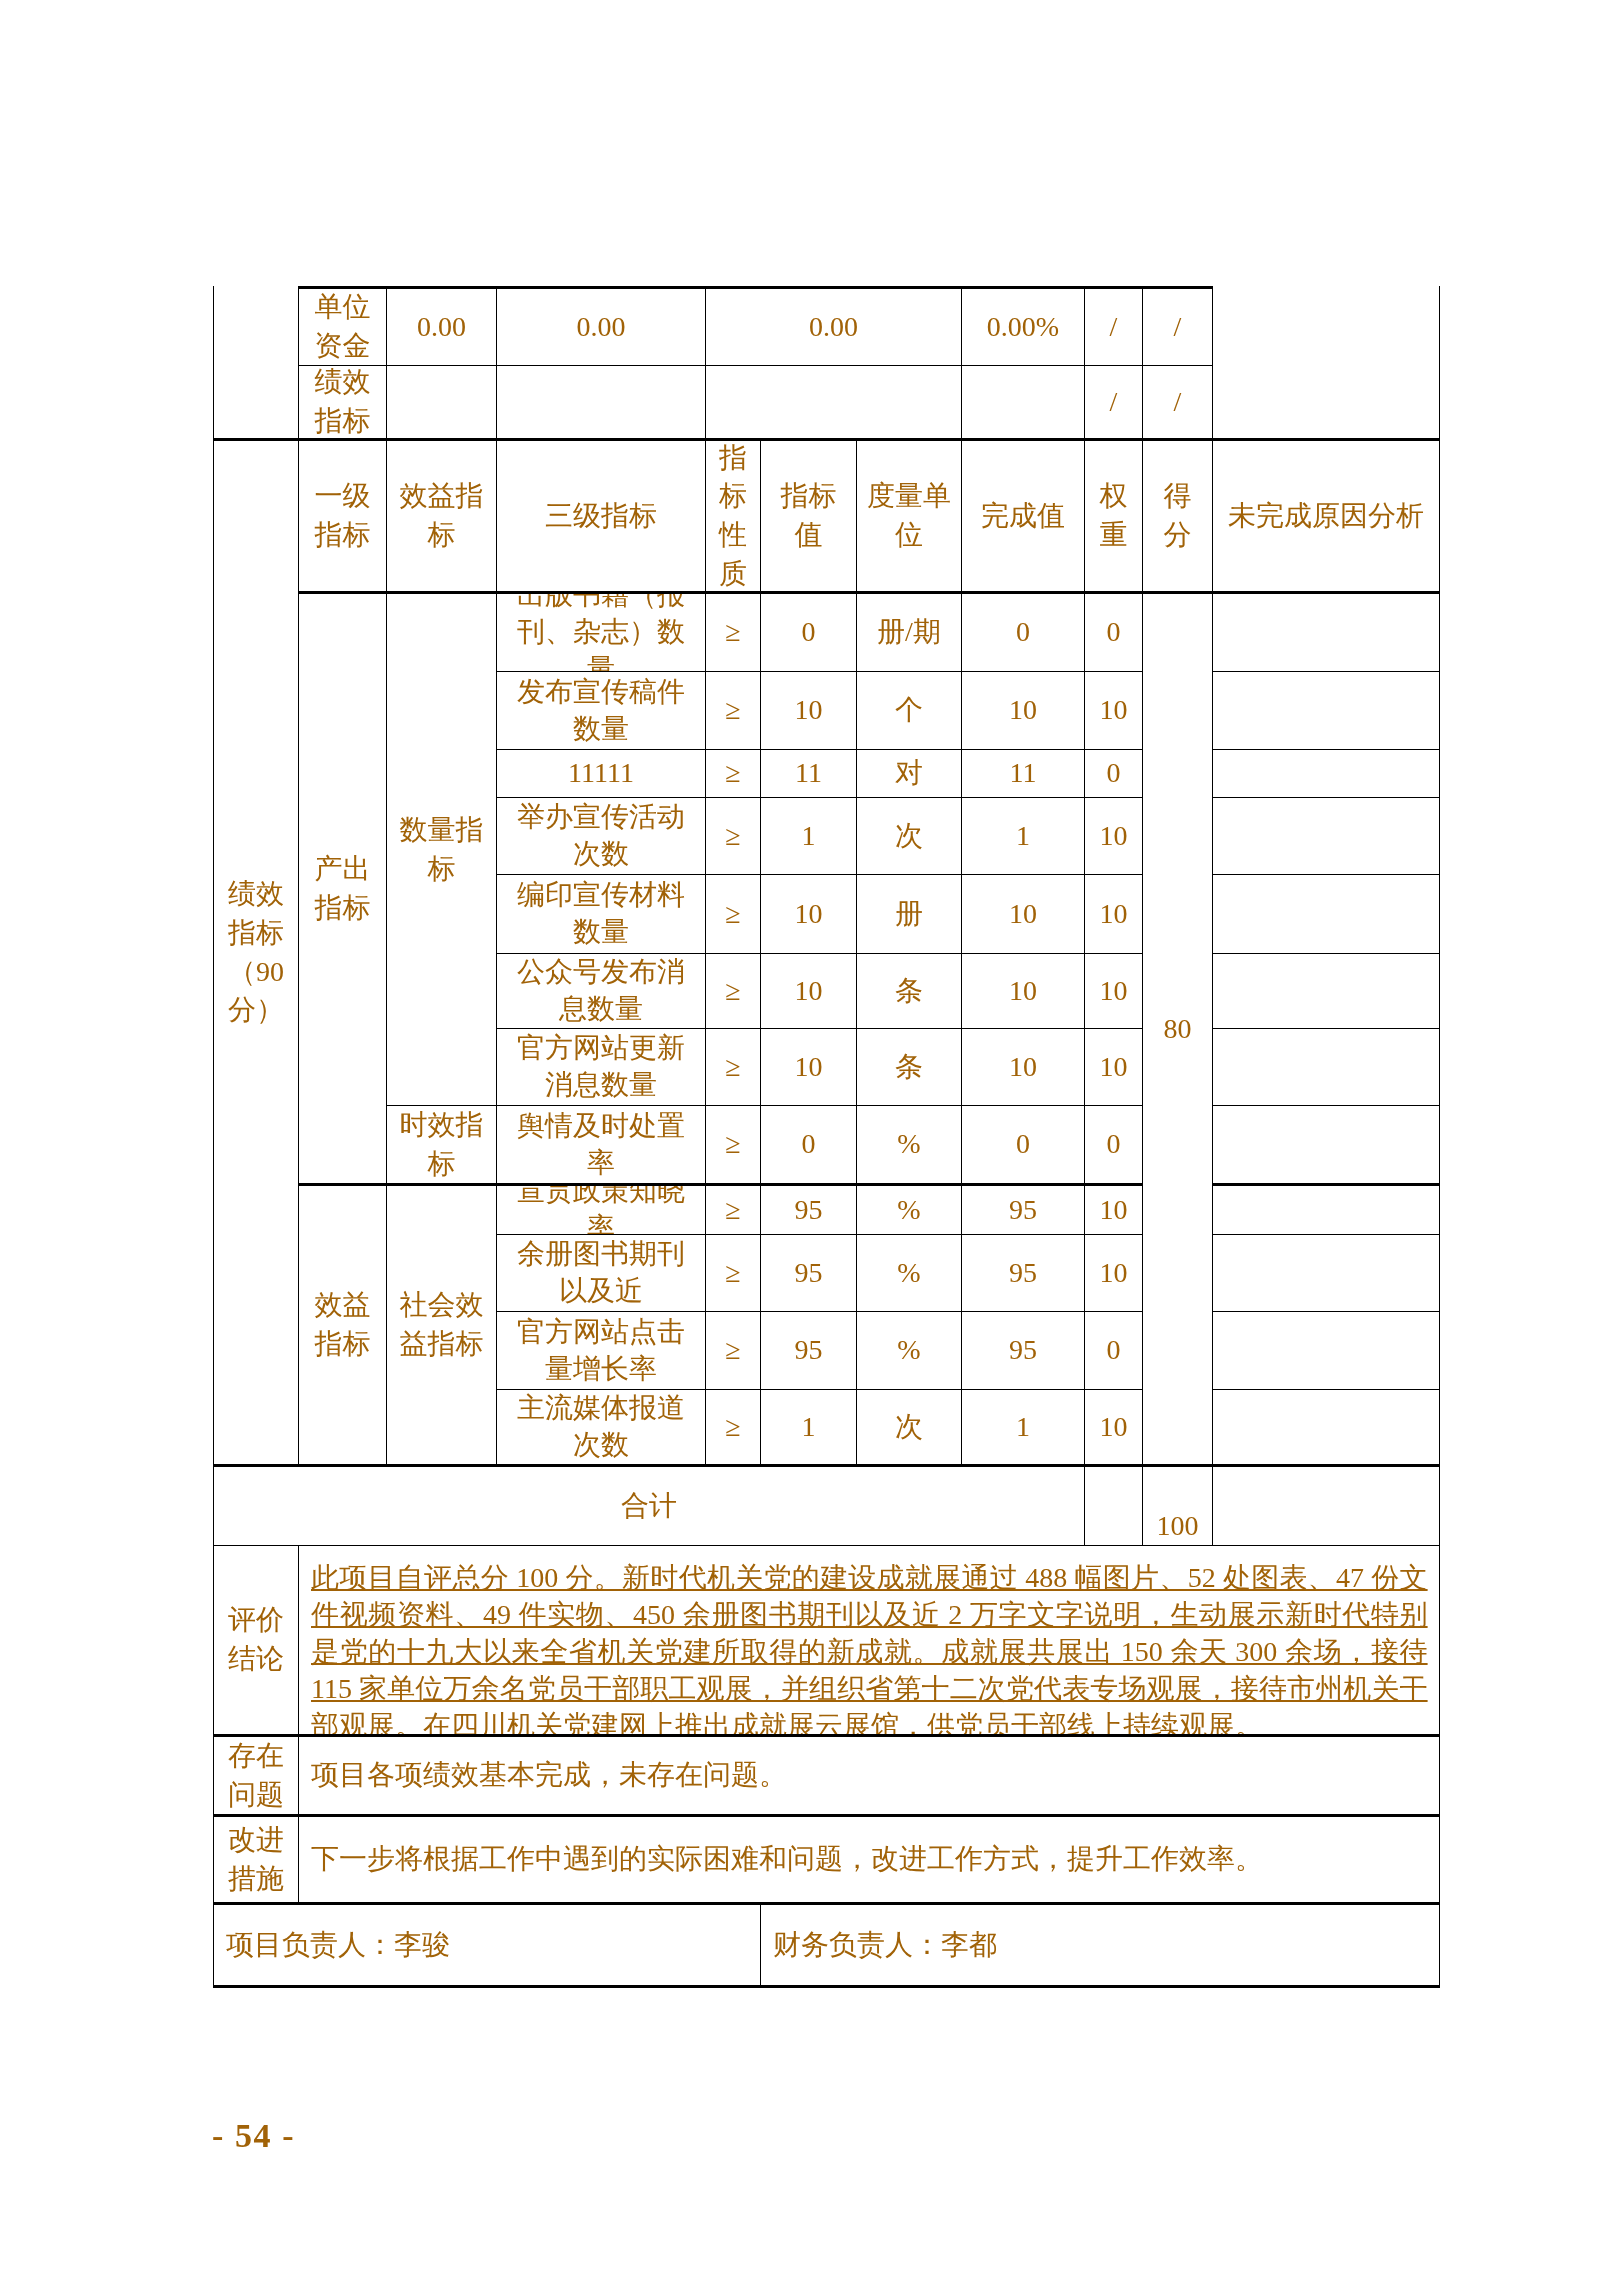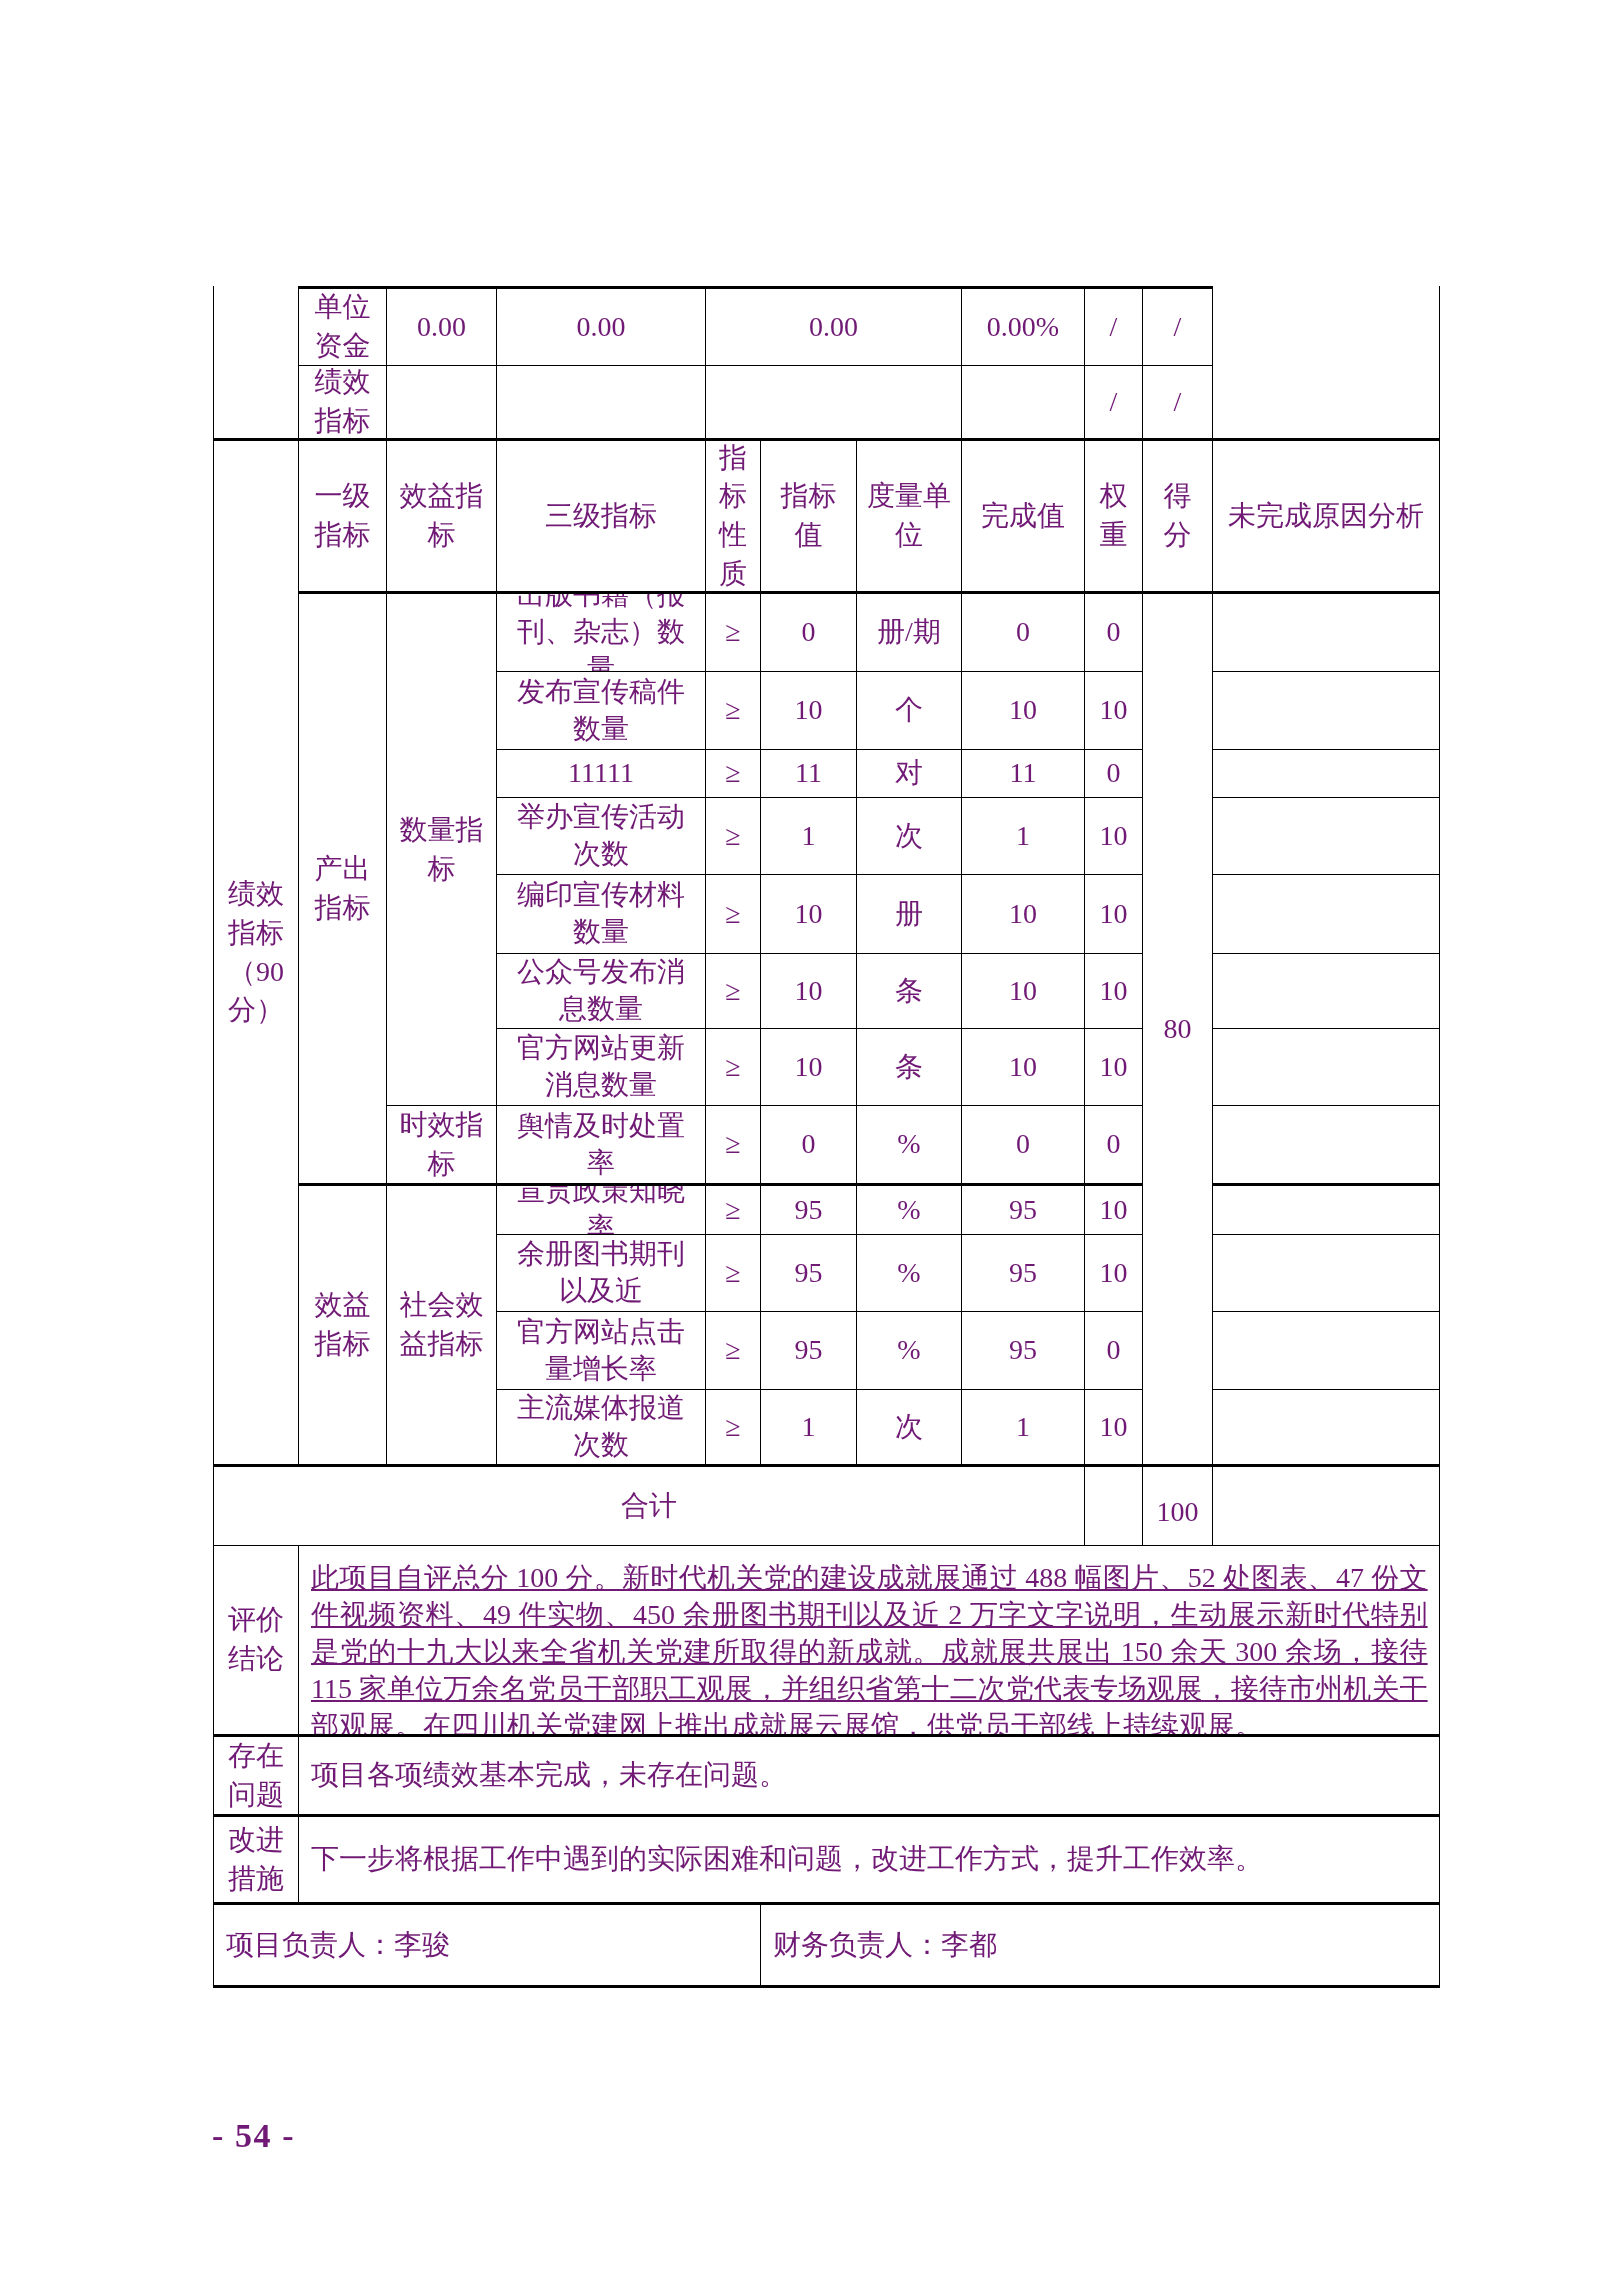--- a/index.html
+++ b/index.html
@@ -1,21 +1,21 @@
 <!DOCTYPE html>
 <html style="font-size:13px"><head>
 <meta charset="utf-8">
 <style>
   html,body{margin:0;padding:0;background:#e8e8e8;}
   .page{
     position:relative;
     width:1623px;height:2295px;
     background:#ffffff;
     font-family:"Liberation Serif","DejaVu Serif",serif;
-    color:#701a75;
+    color:#a16207;
   }
   .tbl{
     position:absolute;left:213px;top:286px;
     display:grid;
     grid-template-columns:85px 88px 110px 209px 55px 96px 105px 123px 58px 70px 226px;
     grid-template-rows:80px 75px 153px 78px 78px 48px 77px 79px 75px 77px 80px 49px 77px 78px 77px 79px 191px 80px 88px 80px;
     border-left:1.6px solid #000;
     border-right:1.6px solid #000;
     border-bottom:3.2px solid #000;
   }
@@ -37,21 +37,21 @@
   .vt3{display:inline-block;width:3.2em;word-break:break-all;line-height:1.38;}
   .name{padding:3.2px 10.6px;}
   .para{
     align-items:flex-start;
     text-align:justify;
     padding:13px 11.4px 0 12px;
     line-height:37px;
     text-decoration:underline;
   }
   .leftText{justify-content:flex-start;text-align:left;padding-left:12px;}
-  .totScore{align-items:flex-end;padding-bottom:14px;}
+  .totScore{align-items:flex-end;padding-bottom:0;}
   .pageNum{
     position:absolute;left:212px;top:2117px;
     font-size:34px;font-weight:bold;letter-spacing:1.6px;
   }
 </style>
 </head>
 <body>
 
 <div class="page">
   <div class="tbl">

